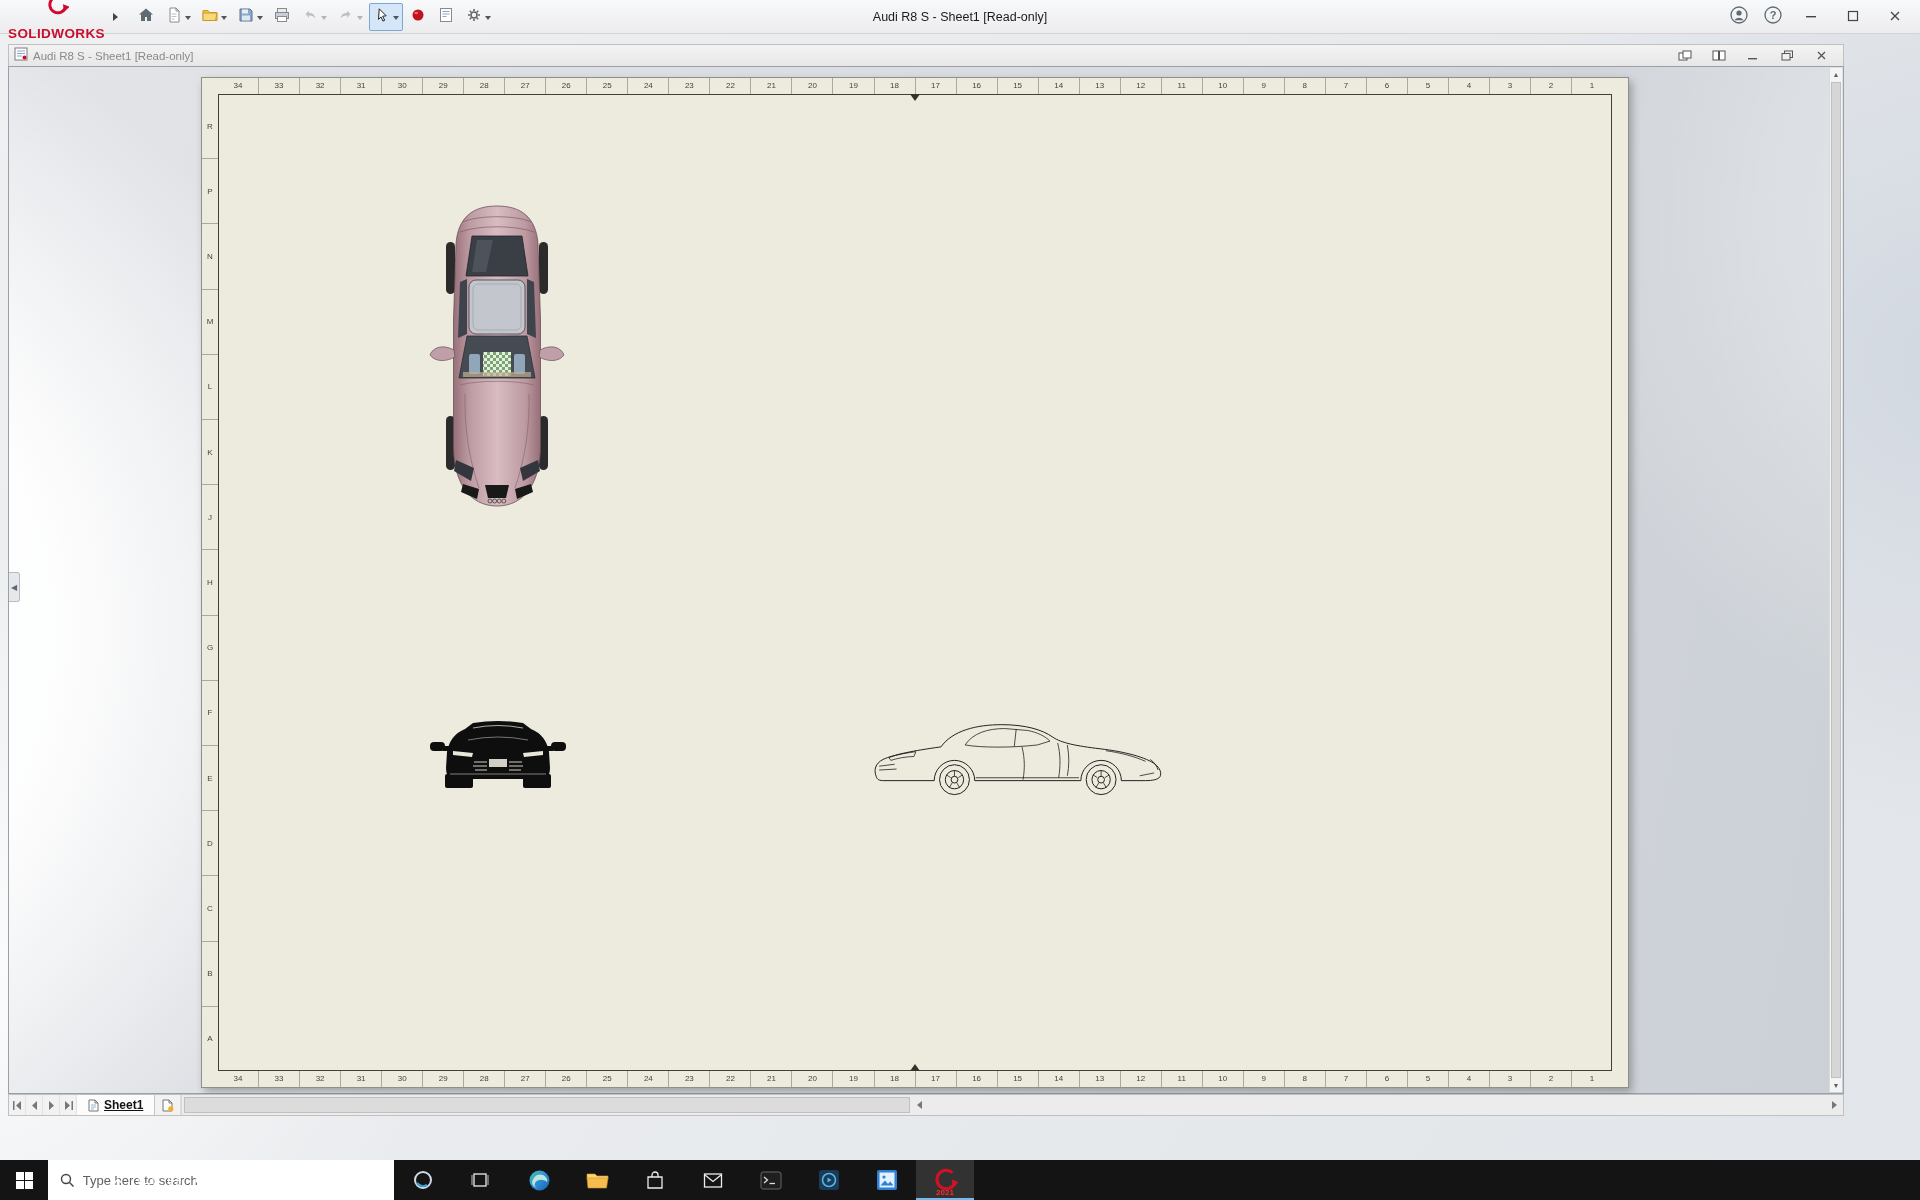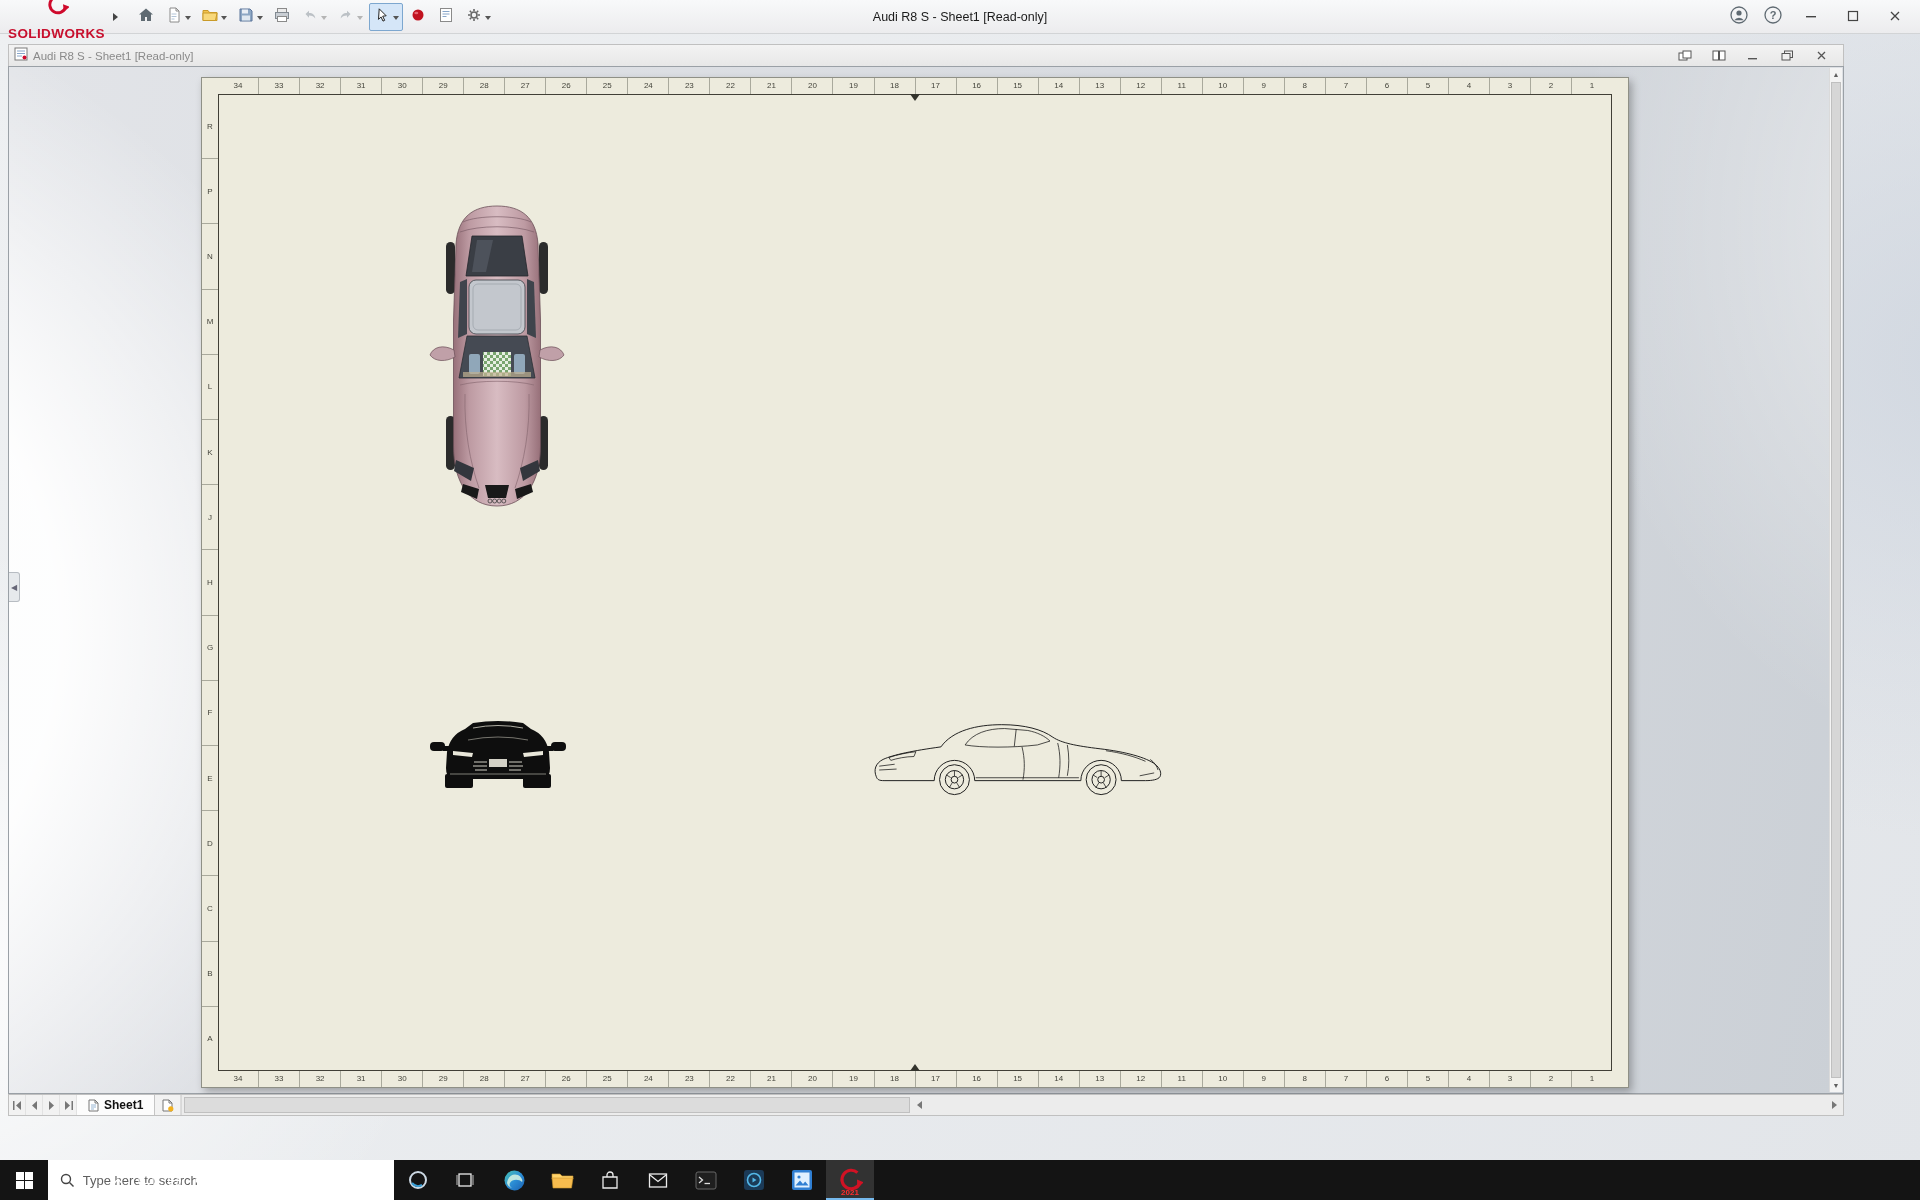--- a/index.html
+++ b/index.html
@@ -86,36 +86,36 @@
   .tb-row { height:8px; border-bottom:1px solid #8f8f83; position:relative; }
   .tb-bar { position:absolute; height:2px; background:#94948a; }
   .tb-name { position:absolute; left:74px; top:51px; width:135px; height:16px; background:#f4f3ea;
     border:1px solid #45453c; font-size:9.5px; color:#222; text-align:center; line-height:14px; }
 
   
   .tabrow { position:absolute; left:8px; top:1094px; width:1836px; height:22px; background:#f2f2f2;
     border:1px solid #c0c0c0; display:flex; align-items:stretch; z-index:15; }
   .navbtn { width:17px; display:flex; align-items:center; justify-content:center; border-right:1px solid #e2e2e2; }
   .sheettab { display:flex; align-items:center; gap:5px; padding:0 11px; background:#fcfcfc;
-    border-right:1px solid #c5c5c5; font-size:12px; font-weight:bold; color:#111; }
+    border-right:1px solid #c5c5c5; font-size:12px; font-weight:bold; color:#111;text-decoration:underline; }
   .addsheet { width:26px; display:flex; align-items:center; justify-content:center; border-right:1px solid #dcdcdc; }
   .hscroll { flex:1; position:relative; background:#ececec; border-left:1px solid #d8d8d8; }
   .hthumb { position:absolute; left:2px; top:2px; bottom:2px; width:726px; background:#dcdcdc; border:1px solid #c0c0c0; }
   .hsplit { position:absolute; left:730px; top:2px; bottom:2px; width:14px; display:flex; align-items:center; justify-content:center; }
   .hend { position:absolute; right:2px; top:2px; bottom:2px; width:14px; display:flex; align-items:center; justify-content:center; }
 
   
   .taskbar { position:absolute; left:0; bottom:0; width:1920px; height:40px; background:#141414;
     display:flex; align-items:stretch; z-index:40; }
   .tb-item { width:48px; display:flex; align-items:center; justify-content:center; }
   .tb-search { width:346px; background:#ffffff; display:flex; align-items:center; gap:9px; padding:0 11px; }
   .tb-search input { border:none; outline:none; background:transparent; font-size:13px; color:#333; width:100%;
     font-family:"Liberation Sans","DejaVu Sans",sans-serif; }
   .tb-search input::placeholder { color:#5f5f5f; }
-  .tb-icon { width:48px; display:flex; align-items:center; justify-content:center; position:relative; }
+  .tb-icon { width:58px; display:flex; align-items:center; justify-content:center; position:relative; }
   .tb-icon.active { background:rgba(255,255,255,.13); box-shadow:inset 0 -2px 0 #76b9ed; }
   .sw-badge { position:absolute; bottom:3px; left:50%; transform:translateX(-50%); font-size:8px; font-weight:bold; color:#ff2d2d; }
   .tb-right { margin-left:auto; display:flex; align-items:stretch; }
   .tray-btn { width:28px; display:flex; align-items:center; justify-content:center; }
   .clock { width:88px; display:flex; flex-direction:column; align-items:center; justify-content:center;
     color:#fff; font-size:12px; line-height:14px; }
   .notif { width:44px; display:flex; align-items:center; justify-content:center; }
 </style>
 </head>
 <body>

